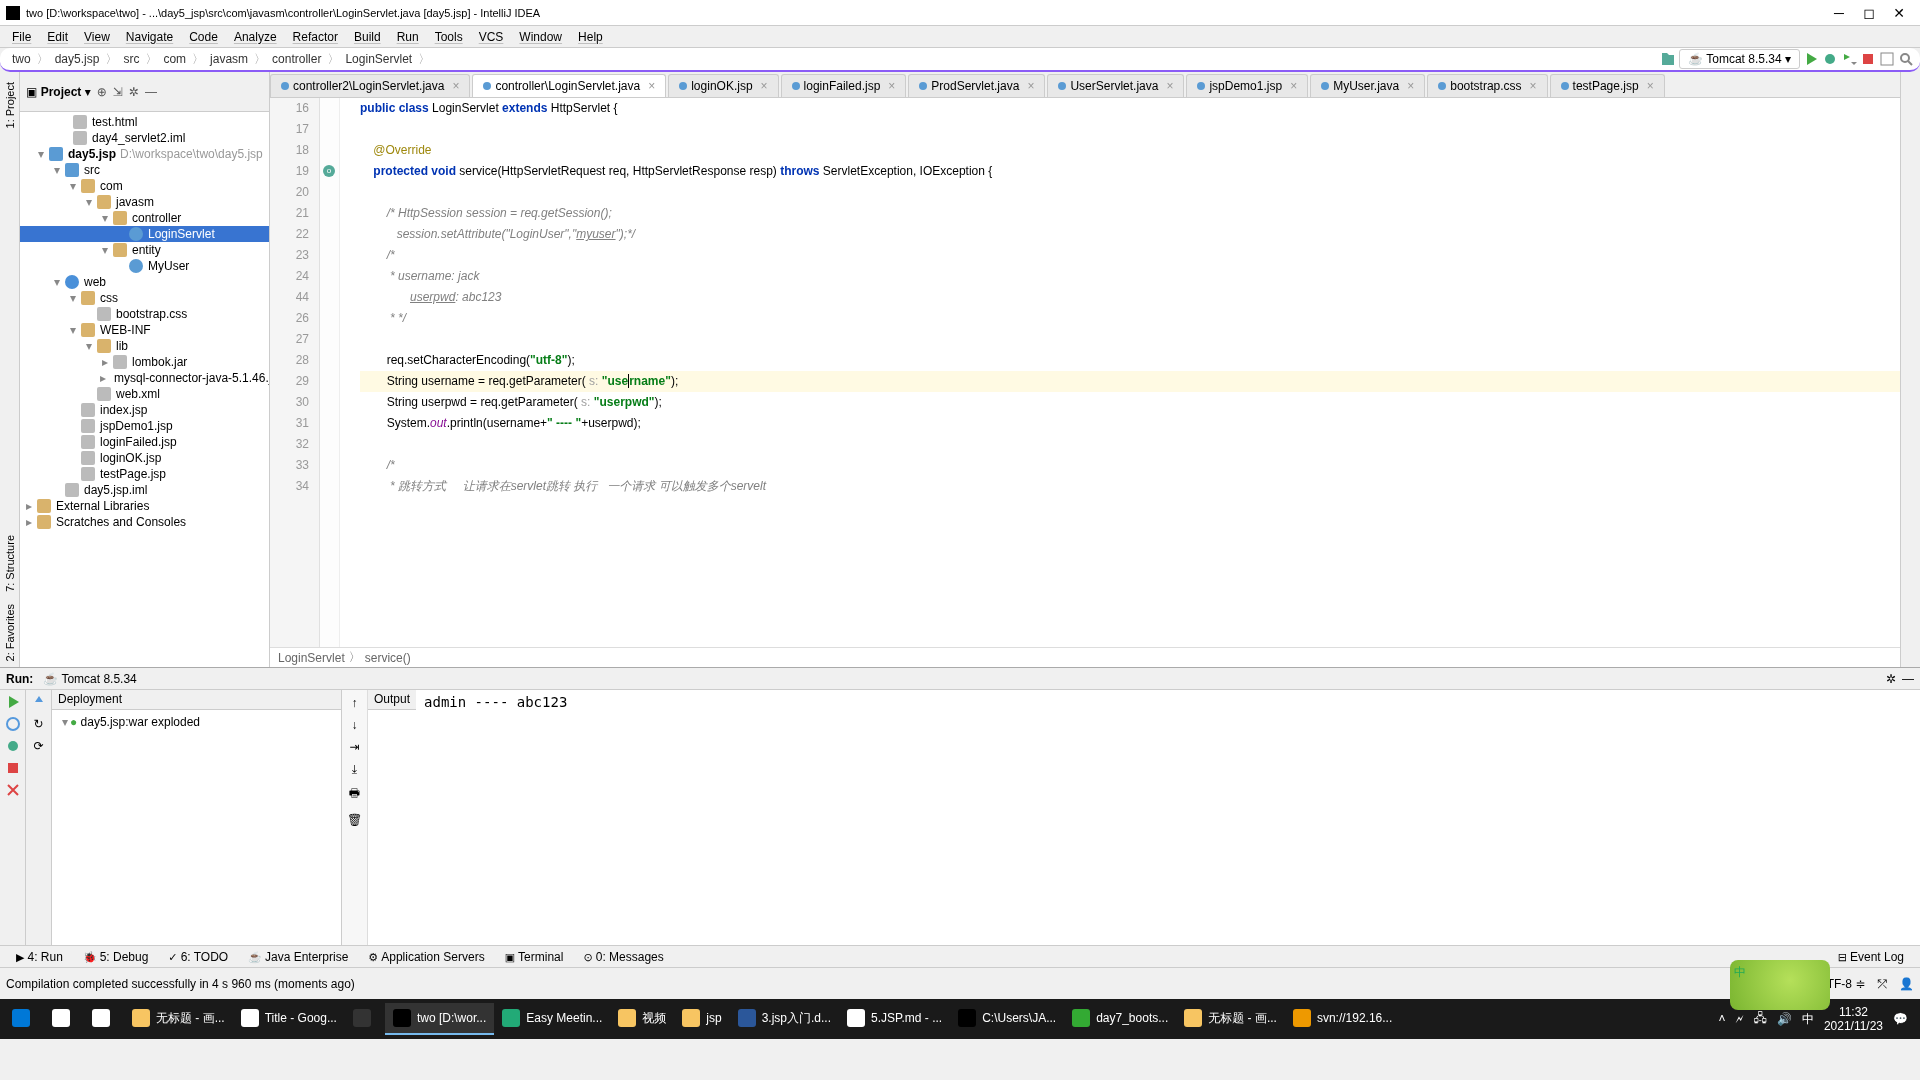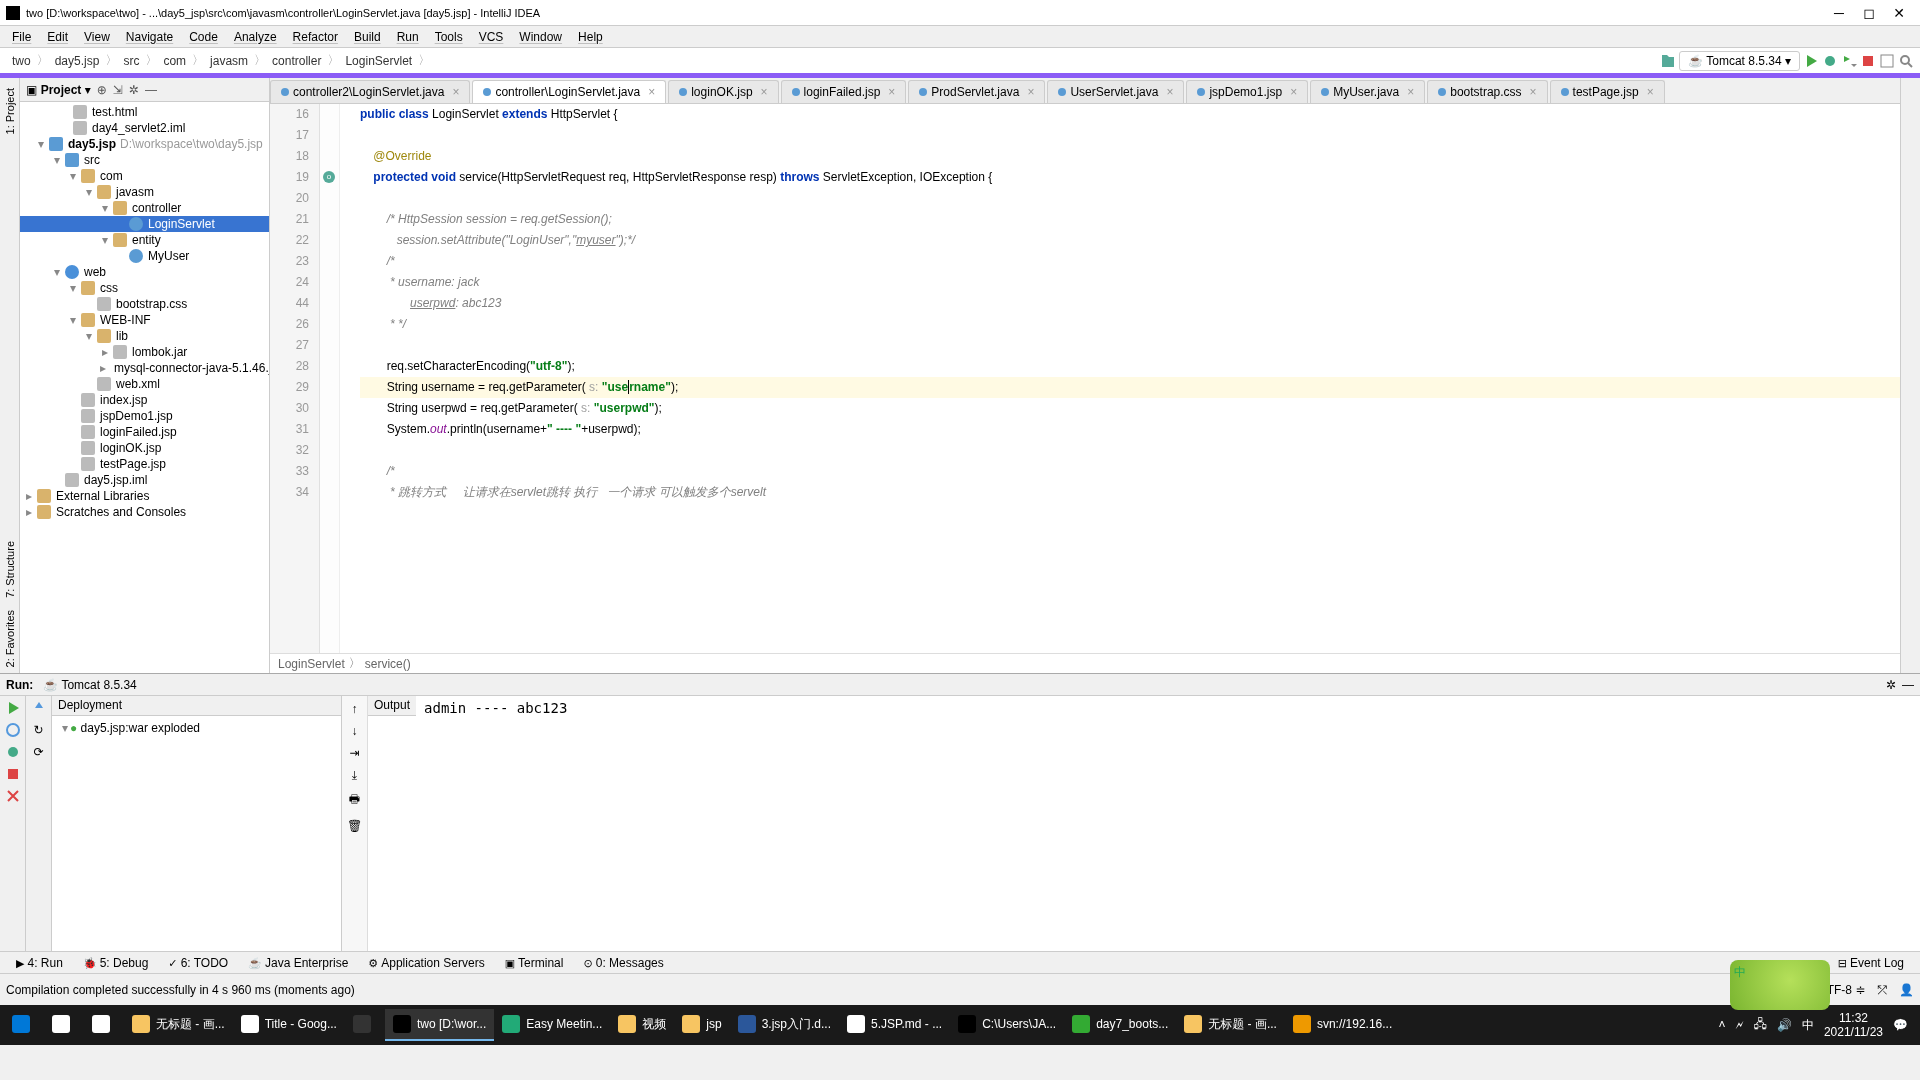--- a/index.html
+++ b/index.html
@@ -6,34 +6,34 @@
 body { background: #f0f0f0; overflow: hidden; width: 1920px; height: 1080px; }
 
 .title-bar { background: #fff; height: 26px; display: flex; align-items: center; padding: 0 6px; border-bottom: 1px solid #ccc; }
 .title-bar .icon { width: 14px; height: 14px; background: #000; margin-right: 6px; }
 .title-bar .title { flex: 1; font-size: 11px; }
 .title-bar .win-btn { width: 30px; text-align: center; cursor: pointer; font-size: 14px; }
 
 .menu-bar { background: #f0f0f0; height: 22px; display: flex; align-items: center; padding: 0 4px; border-bottom: 1px solid #ccc; }
 .menu-bar .mi { padding: 2px 8px; cursor: pointer; text-decoration: underline; text-decoration-color: rgba(0,0,0,0.2); text-underline-offset: 2px; }
 
-.nav-bar { background: #fff; height: 30px; display: flex; align-items: center; padding: 0 6px; border-bottom: 5px solid #8b5cf6; }
+.nav-bar { background: #fff; height: 24px; display: flex; align-items: center; padding: 0 6px; border-bottom: 2px solid #8b5cf6; border-radius: 10px; }
 .nav-bar .crumb { padding: 2px 6px; color: #333; }
 .nav-bar .sep { color: #999; }
 .nav-bar .right { margin-left: auto; display: flex; align-items: center; gap: 3px; }
 .nav-bar .run-cfg { border: 1px solid #ccc; padding: 2px 8px; border-radius: 3px; background: #fff; }
 .nav-bar .tb-icon { width: 16px; height: 16px; cursor: pointer; display: inline-block; }
 
 .main-split { display: flex; height: 595px; }
 
 .left-gutter { width: 20px; background: #f0f0f0; border-right: 1px solid #ccc; display: flex; flex-direction: column; align-items: center; padding-top: 4px; }
 .left-gutter .vt { writing-mode: vertical-lr; transform: rotate(180deg); font-size: 11px; padding: 6px 0; cursor: pointer; }
 
 .project-panel { width: 250px; background: #fff; border-right: 1px solid #ccc; display: flex; flex-direction: column; }
-.project-panel .hdr { height: 24px; background: #f0f0f0; border-bottom: 1px solid #ccc; display: flex; align-items: center; padding: 0 6px; }
+.project-panel .hdr { height: 40px; background: #f0f0f0; border-bottom: 1px solid #ccc; display: flex; align-items: center; padding: 0 6px; }
 .project-panel .hdr .title { font-weight: bold; flex: 1; }
 .project-panel .hdr .ic { margin-left: 6px; cursor: pointer; font-size: 12px; color: #555; }
 .project-panel .tree { flex: 1; overflow: auto; padding: 2px 0; }
 .tree-item { display: flex; align-items: center; padding: 1px 4px; cursor: pointer; white-space: nowrap; }
 .tree-item.sel { background: #3874d1; color: #fff; }
 .tree-item .tw { width: 10px; text-align: center; color: #888; }
 .tree-item .ic { width: 14px; height: 14px; margin: 0 3px; display: inline-block; }
 .ic-folder { background: #d9b36c; border-radius: 2px; }
 .ic-module { background: #5a9bd4; border-radius: 2px; }
 .ic-java { background: #5a9bd4; border-radius: 50%; }

